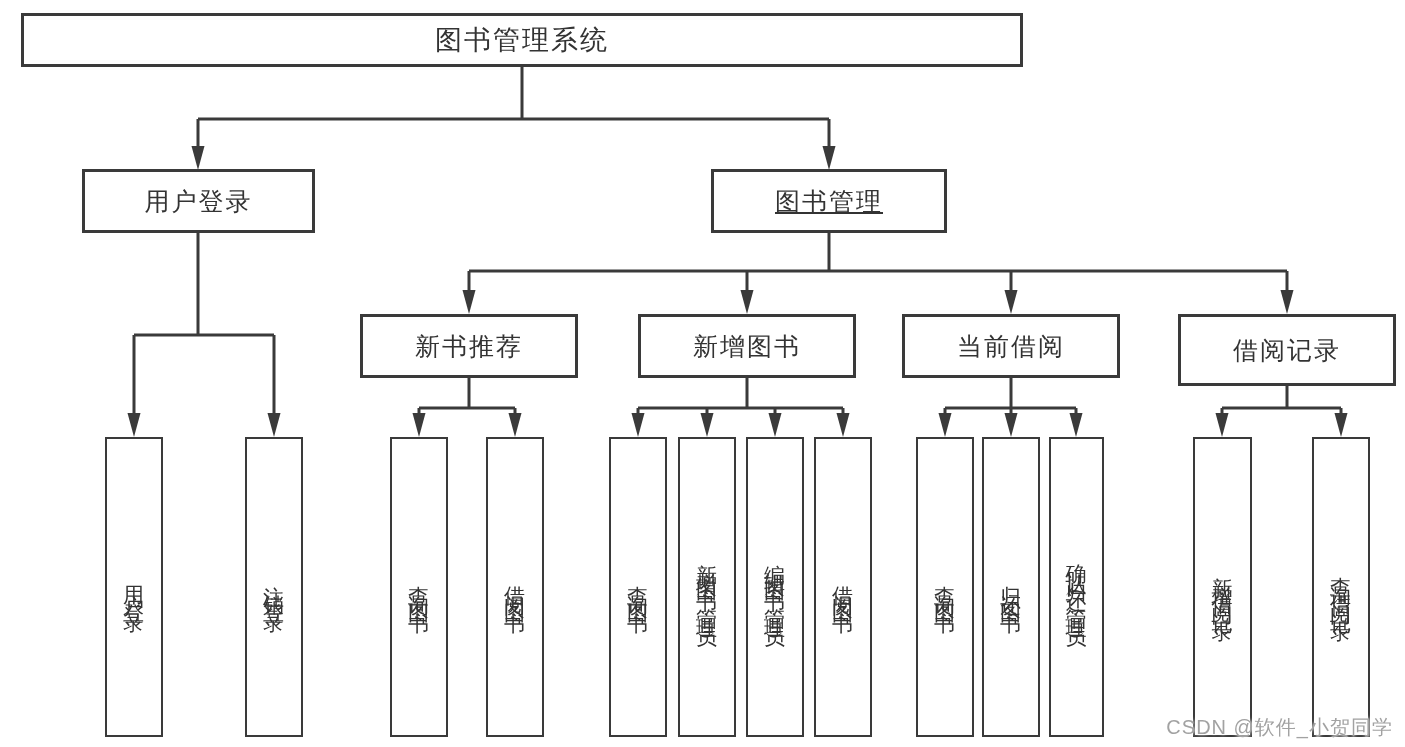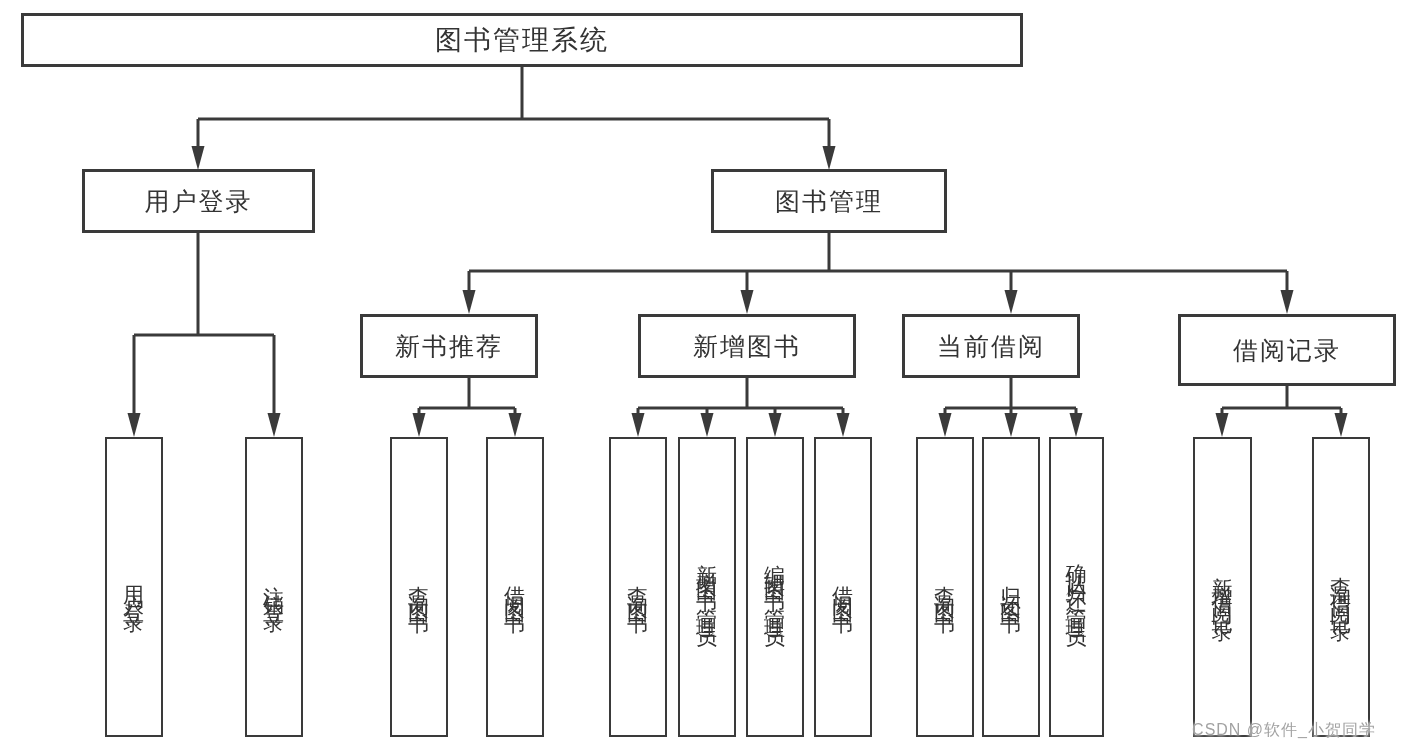--- a/index.html
+++ b/index.html
@@ -43,22 +43,22 @@
   }
   .leaf .vtext{
     writing-mode:vertical-rl;
     font-size:21px;
     line-height:1;
     letter-spacing:9px;
     white-space:nowrap;
   }
   .watermark{
     position:absolute;
-    right:29px;bottom:6px;
-    font-size:16px;
+    right:12px;bottom:6px;
+    font-size:20px;
     color:var(--wm);
     letter-spacing:1px;
     text-shadow:0 0 3px #fff,0 0 5px #fff;
     white-space:nowrap;
     margin-left:19px;
   }
 </style>
 </head>
 <body>
 
@@ -103,25 +103,25 @@
     <g>
       <path d="M1287 378 V408 M1222 408 H1341 M1222 408 V415 M1341 408 V415"></path>
       <polygon points="1215.5,413 1228.5,413 1222,437"></polygon>
       <polygon points="1334.5,413 1347.5,413 1341,437"></polygon>
     </g>
   </svg>
 
   <div class="box root" style="left:21px;top:13px;width:1002px;height:54px;">图书管理系统</div>
 
   <div class="box node" style="left:82px;top:169px;width:233px;height:64px;">用户登录</div>
-  <div class="box node" style="left:711px;top:169px;width:236px;height:64px;">图书管理</div>
+  <div class="box node" style="left:711px;top:169px;width:236px;height:64px;text-decoration:underline;">图书管理</div>
 
-  <div class="box node" style="left:360px;top:314px;width:178px;height:64px;">新书推荐</div>
+  <div class="box node" style="left:360px;top:314px;width:218px;height:64px;">新书推荐</div>
   <div class="box node" style="left:638px;top:314px;width:218px;height:64px;">新增图书</div>
-  <div class="box node" style="left:902px;top:314px;width:178px;height:64px;">当前借阅</div>
+  <div class="box node" style="left:902px;top:314px;width:218px;height:64px;">当前借阅</div>
   <div class="box node" style="left:1178px;top:314px;width:218px;height:72px;">借阅记录</div>
 
   <div class="leaf" style="left:105px;width:58px;">
     <span class="vtext">用户登录</span>
   </div>
   <div class="leaf" style="left:245px;width:58px;">
     <span class="vtext">注销登录</span>
   </div>
 
   <div class="leaf" style="left:390px;width:58px;">

